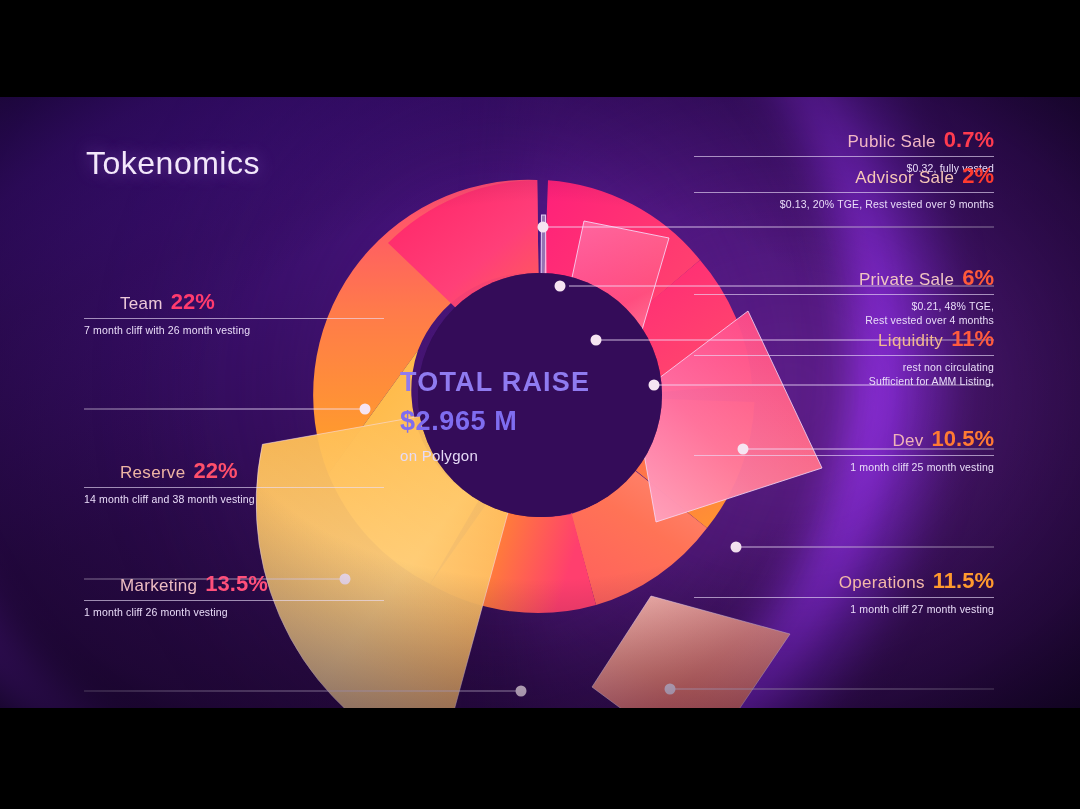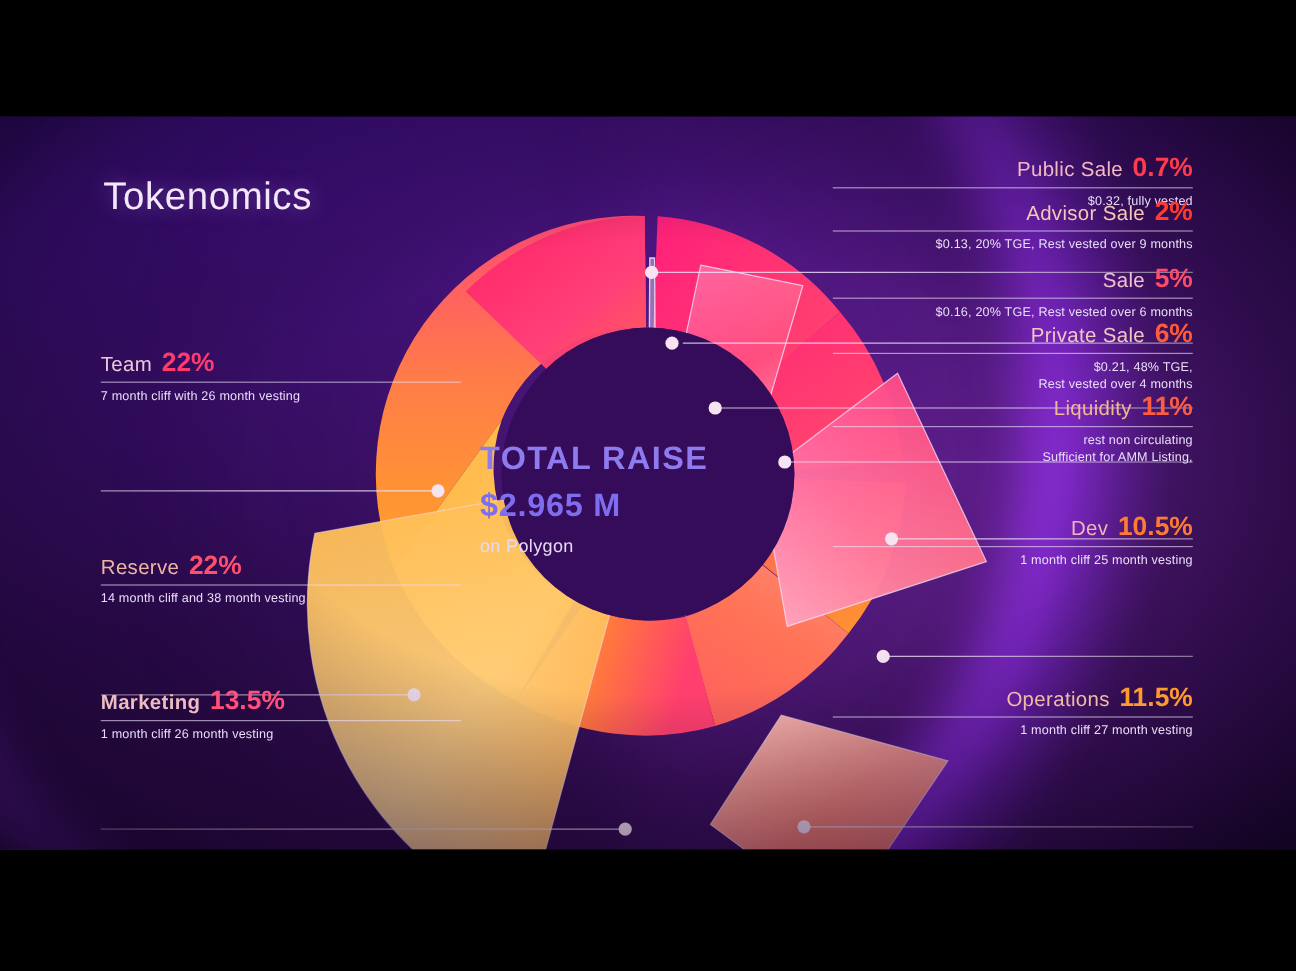--- a/index.html
+++ b/index.html
@@ -63,21 +63,21 @@
     position:absolute; left:400px; top:270px; width:280px; text-align:left; z-index:22;
   }
   .ct-line1{ font-size:27px; font-weight:700; letter-spacing:1.2px; color:#8f7bf0; }
   .ct-line2{ font-size:27px; font-weight:700; letter-spacing:.6px; color:#7f6df0; margin-top:8px; }
   .ct-line3{ font-size:15px; font-weight:400; color:#e6dbf6; margin-top:10px; letter-spacing:.3px; }
 
   
   .label{ position:absolute; z-index:25; }
   .label .row{ display:flex; align-items:baseline; gap:8px; white-space:nowrap; }
   .label.right .row{ justify-content:flex-end; }
-  .label.left .row{ justify-content:flex-start; }
+  .label.left .row{ justify-content:flex-start;margin-left:36px; }
   .lbl-name{ font-size:17px; font-weight:300; letter-spacing:.3px; }
   .lbl-pct{ font-size:22px; font-weight:700; }
   .rule{ height:1px; background:rgba(236,222,250,.62); margin:3px 0 4px; }
   .lbl-desc{
     font-size:10.5px; font-weight:400; color:#e9dcf8; letter-spacing:.15px; line-height:1.35;
   }
   .label.right .lbl-desc{ text-align:right; }
   .label.left .lbl-desc{ text-align:left; }
 </style>
 </head>
@@ -278,28 +278,20 @@
 
   <div class="label right" style="left:694px; top:66px; width:300px;">
     <div class="row">
       <span class="lbl-name" style="color:#f6c7b6;">Advisor Sale</span>
       <span class="lbl-pct" style="color:#ff3b2f;">2%</span>
     </div>
     <div class="rule"></div>
     <div class="lbl-desc">$0.13, 20% TGE, Rest vested over 9 months</div>
   </div>
 
-  <div class="label right" style="left:694px; top:122px; width:300px;">
-    <div class="row">
-      <span class="lbl-name" style="color:#f3c0cf;">Sale</span>
-      <span class="lbl-pct" style="color:#ff4a6a;">5%</span>
-    </div>
-    <div class="rule"></div>
-    <div class="lbl-desc">$0.16, 20% TGE, Rest vested over 6 months</div>
-  </div>
 
   <div class="label right" style="left:694px; top:168px; width:300px;">
     <div class="row">
       <span class="lbl-name" style="color:#f0c5c2;">Private Sale</span>
       <span class="lbl-pct" style="color:#ff5a3a;">6%</span>
     </div>
     <div class="rule"></div>
     <div class="lbl-desc">$0.21, 48% TGE,</div>
     <div class="lbl-desc">Rest vested over 4 months</div>
   </div>
@@ -345,19 +337,19 @@
     <div class="row">
       <span class="lbl-name" style="color:#eeb5a4;">Reserve</span>
       <span class="lbl-pct" style="color:#ff4f6b;">22%</span>
     </div>
     <div class="rule"></div>
     <div class="lbl-desc">14 month cliff and 38 month vesting</div>
   </div>
 
   <div class="label left" style="left:84px; top:474px; width:300px;">
     <div class="row">
-      <span class="lbl-name" style="color:#edbcc2;font-weight:bold;">Marketing</span>
+      <span class="lbl-name" style="color:#edbcc2;">Marketing</span>
       <span class="lbl-pct" style="color:#ff4f7a;">13.5%</span>
     </div>
     <div class="rule"></div>
     <div class="lbl-desc">1 month cliff 26 month vesting</div>
   </div>
 </div>
 
 </body></html>

